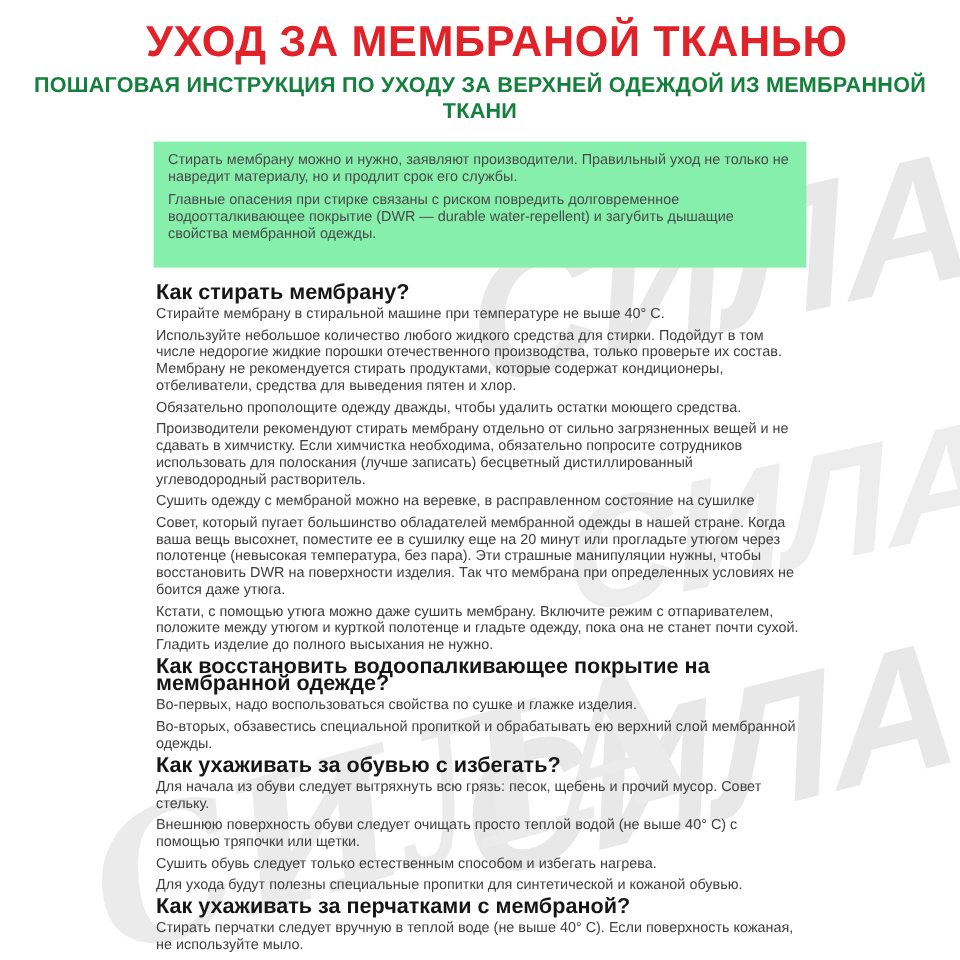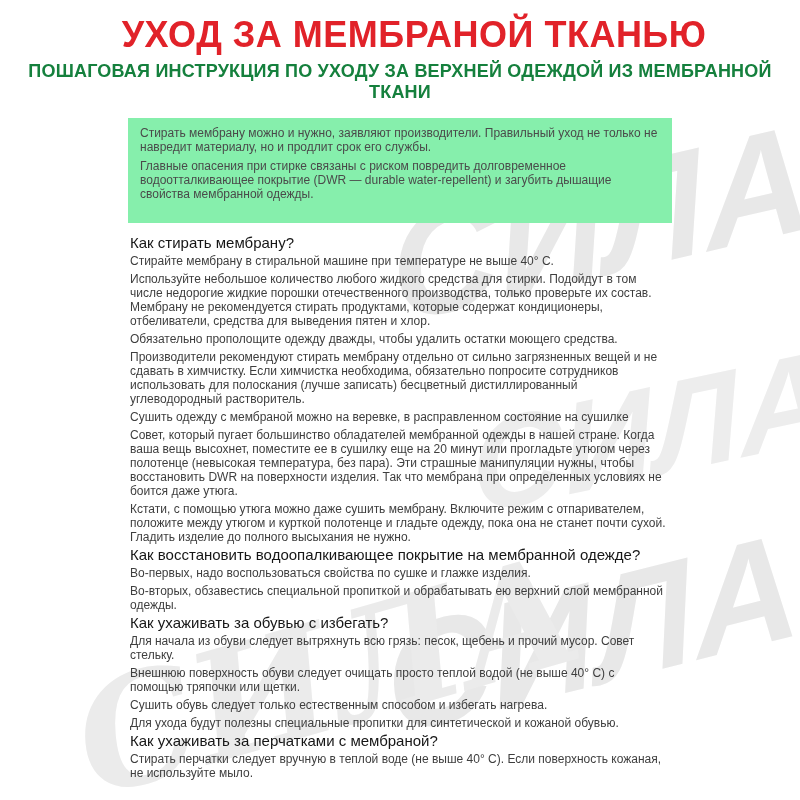--- a/index.html
+++ b/index.html
@@ -44,22 +44,22 @@
   }
   .intro-box p{margin:0 0 5px 0;}
   .intro-box p:last-child{margin-bottom:13px;}
 
   main{
     margin:13px 130px 0 130px;
     font-size:12px;line-height:14px;color:#3e3e3e;
   }
   section{margin:0;}
   .sec-heading{
-    margin:0 0 4px 0;font-size:15px;line-height:14px;
-    font-weight:normal;color:#161616;
+    margin:0 0 4px 0;font-size:18px;line-height:14px;
+    font-weight:bold;color:#161616;
   }
   main p{margin:0 0 4px 0;}
 </style>
 </head>
 <body>
 
 <div class="page">
 
   <div class="watermark-layer">
     <span class="wm wm1">СИЛА</span>

